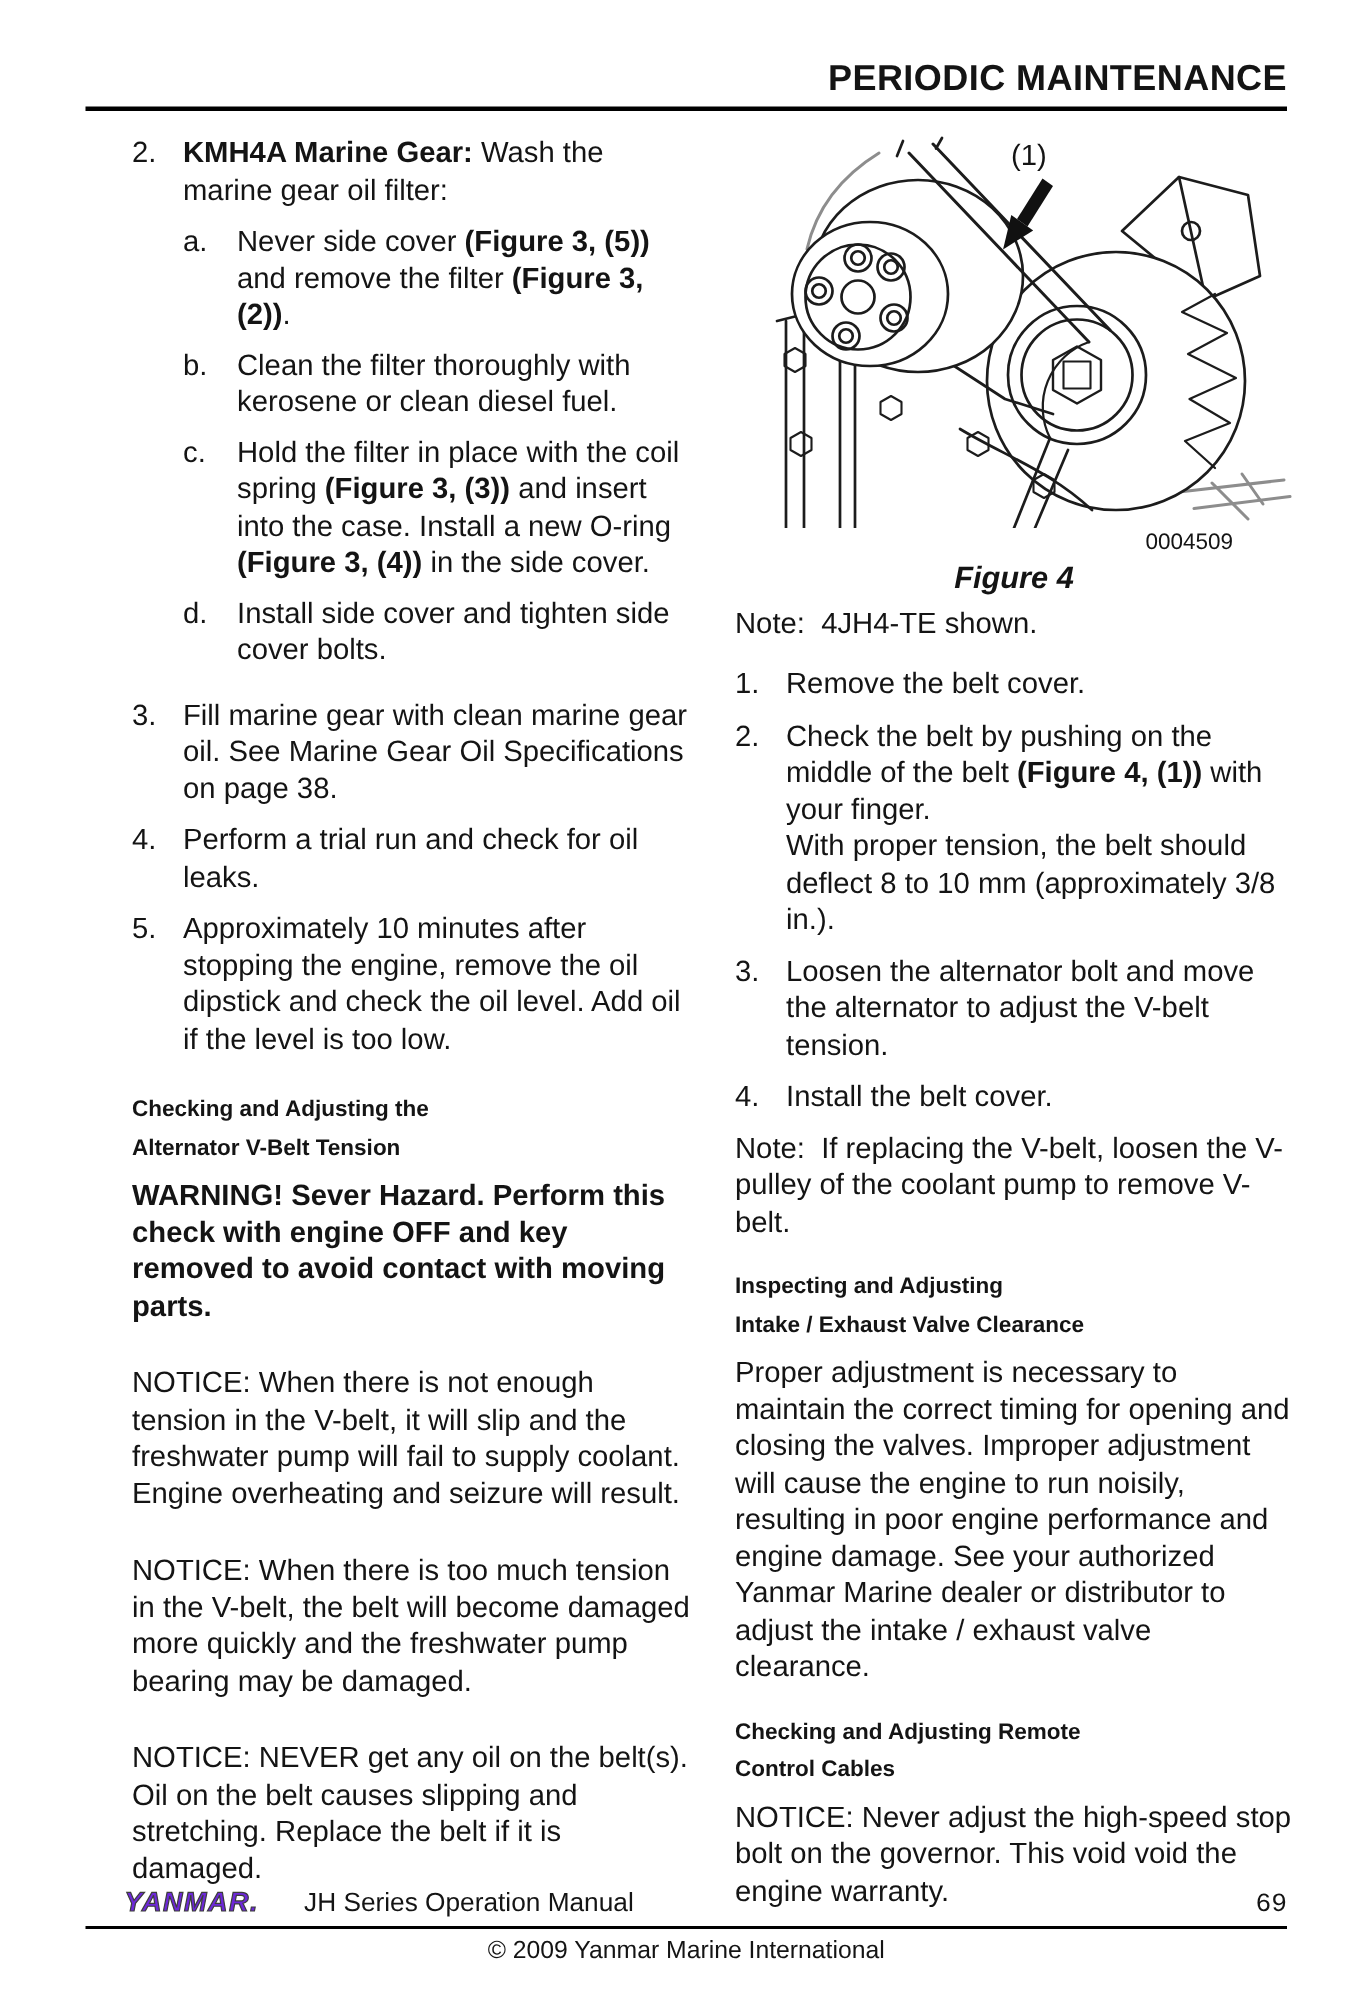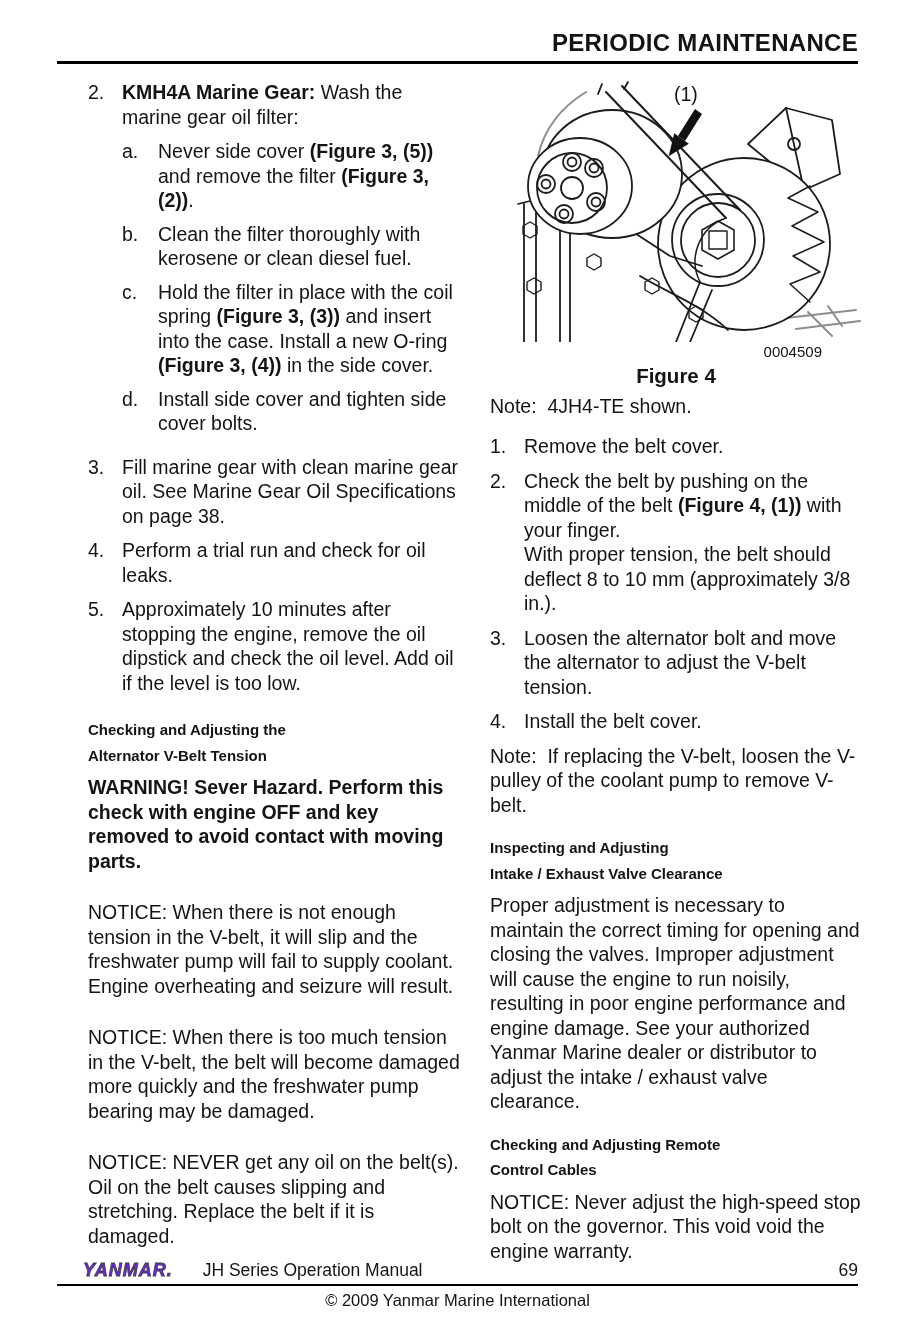--- a/index.html
+++ b/index.html
@@ -1,19 +1,19 @@
 <!DOCTYPE html>
 <html><head>
 <meta charset="utf-8">
 <style>
   html,body{margin:0;padding:0;background:#fff;}
   body{width:910px;height:1330px;font-family:"Liberation Sans",sans-serif;color:#141414;
        -webkit-font-smoothing:antialiased;}
   .page{position:relative;width:910px;height:1330px;background:#fff;box-sizing:border-box;
-        padding:30px 52px 0 57px;overflow:hidden;}
+        padding:40px 52px 0 57px;overflow:hidden;}
 
   
   .header-title{text-align:right;font-weight:bold;font-size:24px;line-height:26px;letter-spacing:.3px;}
   .header-rule{height:3px;background:#000;margin-top:5px;}
 
   
   .columns{display:flex;gap:30px;margin-top:16px;padding-left:31px;font-size:19.5px;line-height:24.5px;}
   .col{width:372px;flex:0 0 372px;}
 
   
@@ -34,31 +34,31 @@
   .warning{margin:1px 0 6px;}
   .notice{margin:27px 0 0;}
   .body-para{margin:4px 0 0;}
 
   
   figure{margin:0 0 16px;}
   .fig-canvas{position:relative;width:372px;height:262px;}
   .fig-canvas svg{display:block;}
   .fig-callout{position:absolute;left:184px;top:2px;font-size:19.5px;}
   .fig-code{text-align:right;padding-right:40px;font-size:15px;line-height:16px;margin-top:2px;}
-  figcaption{text-align:center;font-weight:bold;font-size:20.5px;margin-top:4px;}
+  figcaption{text-align:center;font-weight:bold;font-style:italic;font-size:20.5px;margin-top:4px;}
   .fig-note{margin-top:5px;}
   .after-list-note{margin:2px 0 0;}
 
   
   footer{position:absolute;left:57px;right:52px;bottom:20px;}
   .footer-line{display:flex;align-items:baseline;padding-left:26px;font-size:17.5px;line-height:21px;}
   .logo{font-weight:bold;font-style:italic;font-size:18px;letter-spacing:1px;color:#6d28d9;
         -webkit-text-stroke:0.8px #3c3c3c;}
   .footer-title{margin-left:30px;}
-  .footer-page{margin-left:auto;}
+  .footer-page{margin-left:auto;font-family:Liberation Mono, monospace;}
   .footer-rule{height:2px;background:#000;margin-top:3px;}
   .footer-copy{text-align:center;font-size:16.5px;margin-top:5px;}
 </style>
 </head>
 <body>
 
 <div class="page">
 
   <header>
     <div class="header-title">PERIODIC MAINTENANCE</div>

